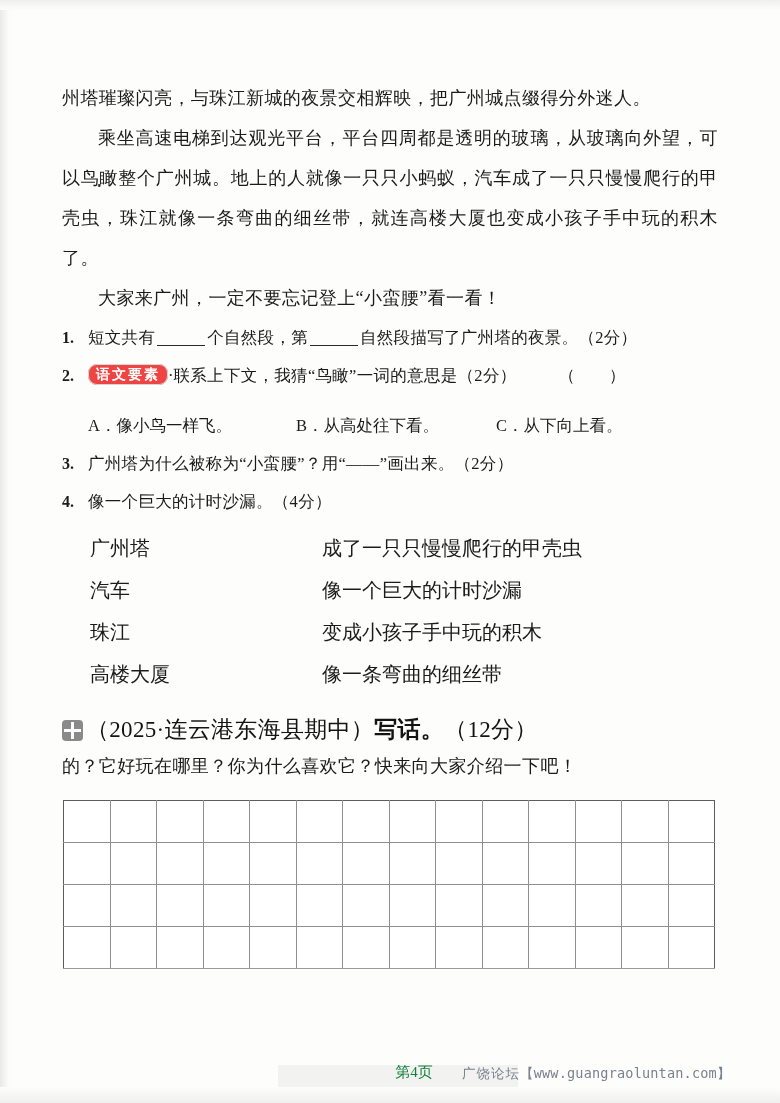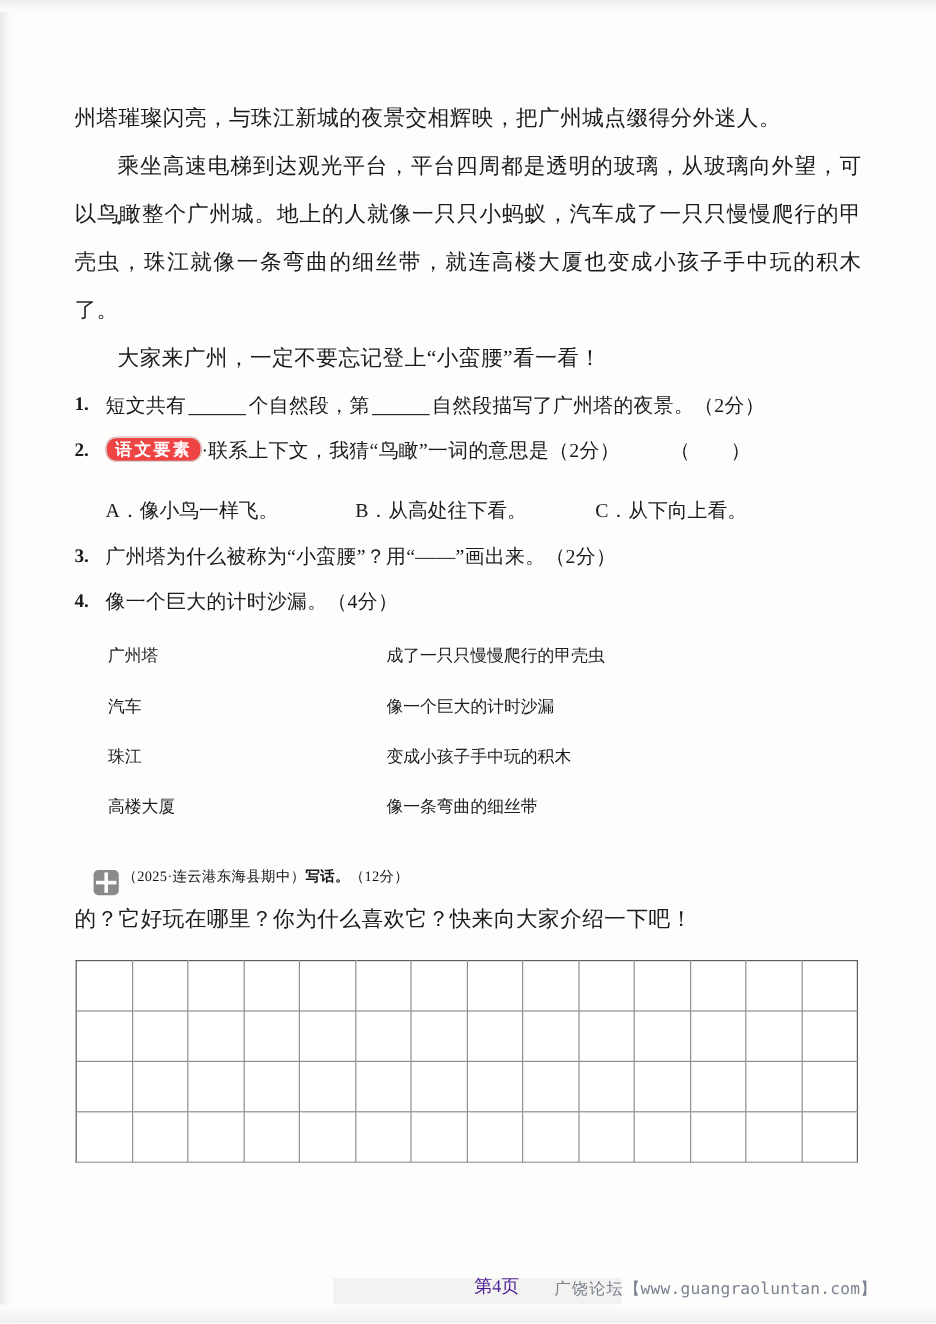--- a/index.html
+++ b/index.html
@@ -137,37 +137,36 @@
   .choice.c2 { width: 200px; }
   .choice.c3 { width: auto; }
 
   
   .match-list {
     padding-left: 28px;
     margin-top: 10px;
   }
   .match-row {
     display: flex;
-    font-size: 14px;
+    font-size: 20px;
     line-height: 36px;
     color: #1b1b1b;
     margin-bottom: 6px;
   }
   .match-left  { width: 232px; white-space: nowrap; }
   .match-right { white-space: nowrap; }
 
   
   .section-head {
     display: flex;
-    align-items: flex-end;
+    align-items: center;
     margin-top: 22px;
-    font-size: 12px;
+    font-size: 23px;
     line-height: 32px;
     color: #141414;
-    margin-left: 16px;
   }
   .sec-badge {
     position: relative;
     flex: 0 0 auto;
     width: 21px;
     height: 21px;
     background: #8a8a8a;
     border-radius: 4px;
     margin-right: 3px;
   }
@@ -224,21 +223,21 @@
     width: 240px;
     height: 22px;
     background: #f2f2f0;
   }
   .page-num {
     position: absolute;
     left: 0; right: 0;
     top: 2px;
     text-align: center;
     font-size: 15px;
-    color: #4c1d95;
+    color: #15803d;
     font-family: "Liberation Serif", "DejaVu Serif", serif;
     padding-left: 48px;
   }
   .watermark {
     position: absolute;
     left: 462px;
     top: 4px;
     font-size: 13.5px;
     color: #7b8190;
     letter-spacing: 0.2px;

